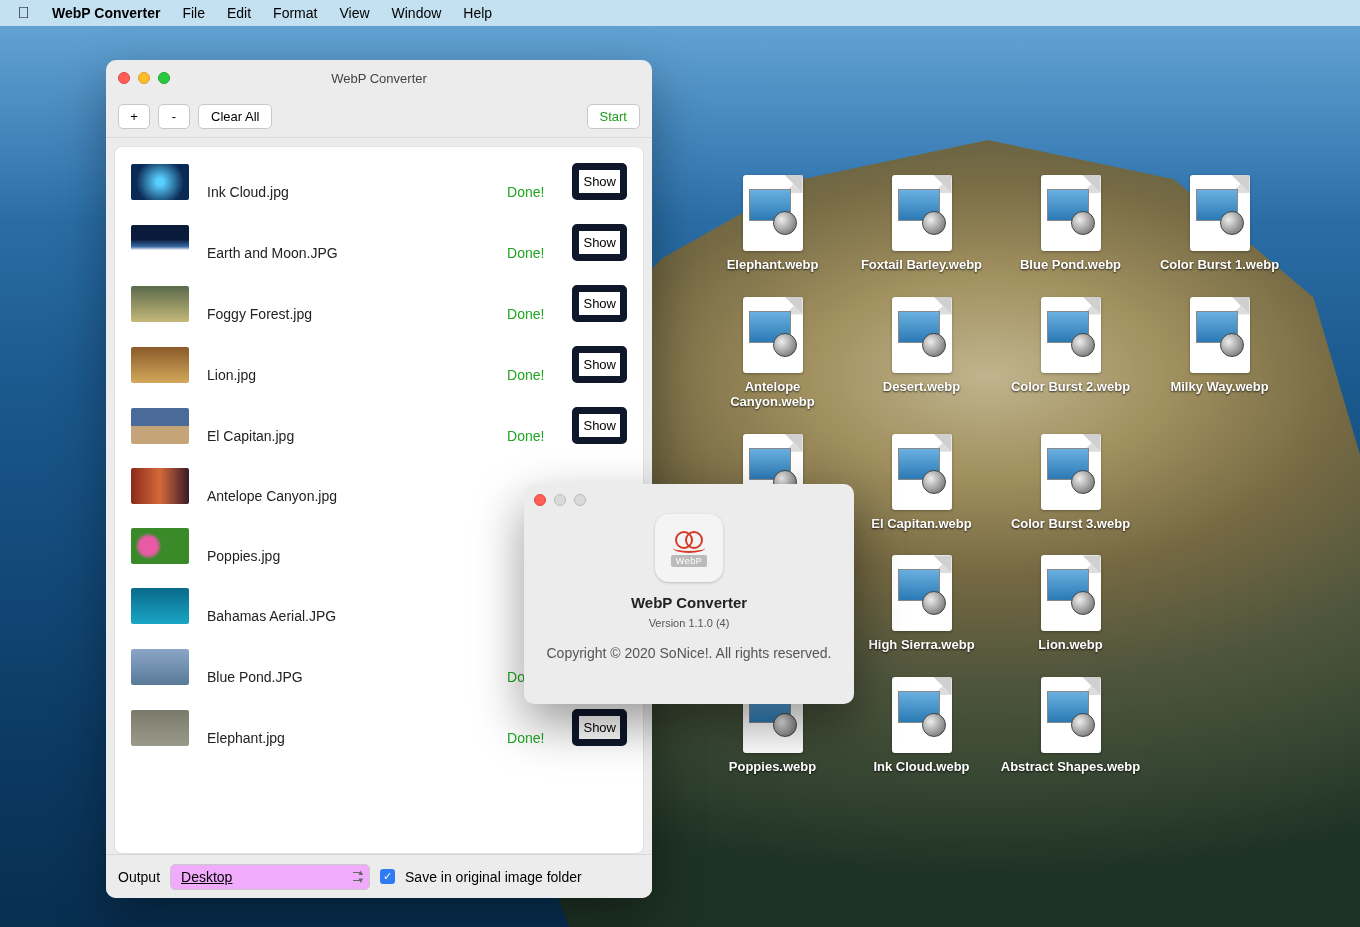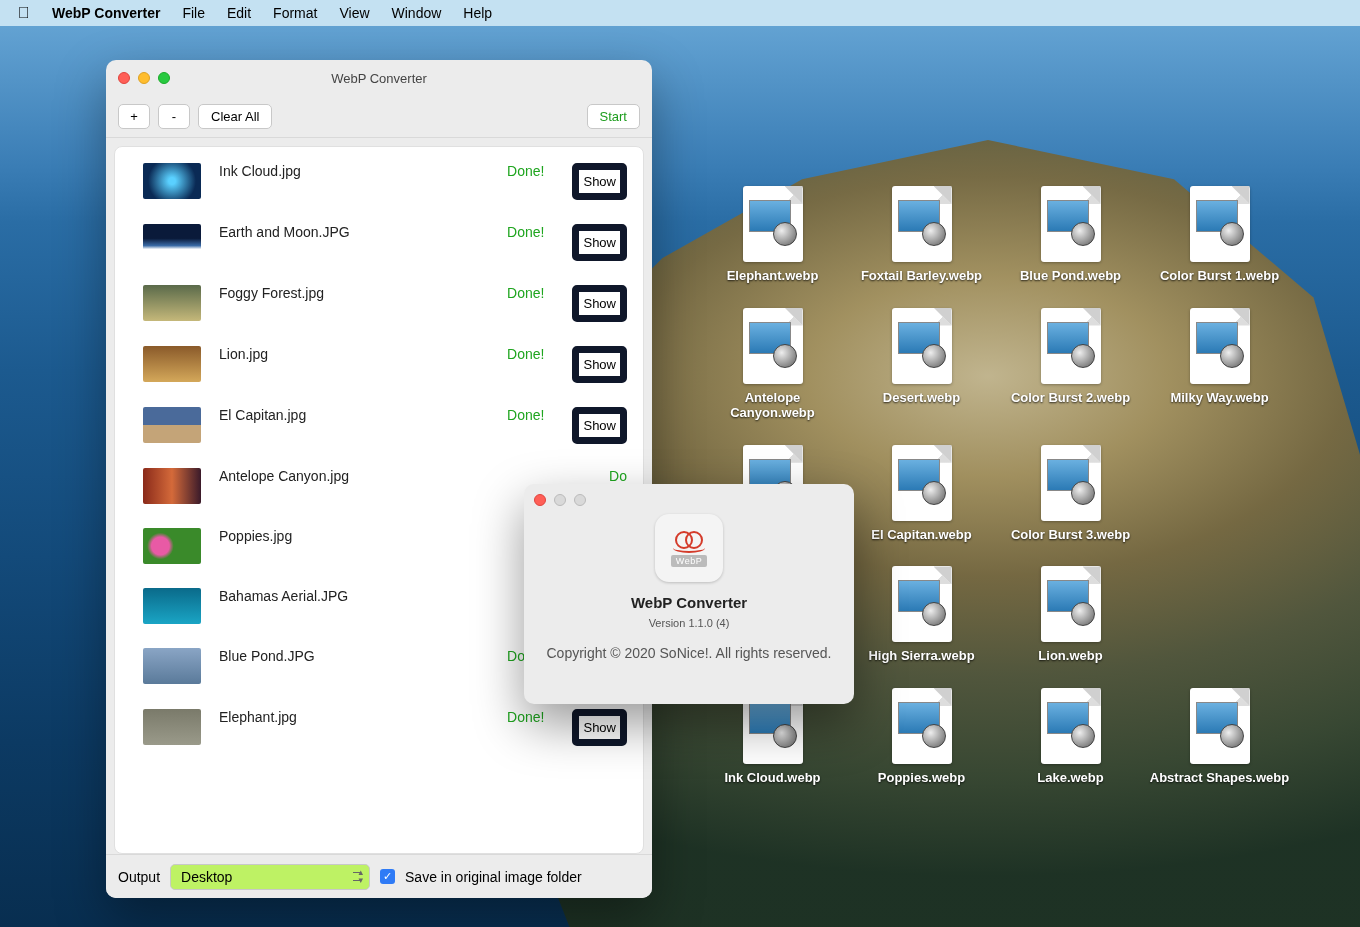--- a/index.html
+++ b/index.html
@@ -20,21 +20,21 @@
 .menubar {
   position: absolute; top:0; left:0; right:0; height:26px;
   background:#c4e1f2; display:flex; align-items:center; gap:22px;
   padding:0 18px; font-size:14px; color:#000;
 }
 .menubar .apple { font-size:16px; }
 .menubar .appname { font-weight:700; }
 .menubar span { cursor:default; }
 
 
-.dicons { position:absolute; left:700px; top:186px; width:640px; display:grid; grid-template-columns: repeat(4, 145px); column-gap:4px; row-gap:24px; }
+.dicons { position:absolute; left:700px; top:175px; width:640px; display:grid; grid-template-columns: repeat(4, 145px); column-gap:4px; row-gap:24px; }
 .dicon { display:flex; flex-direction:column; align-items:center; width:145px; }
 .filepage {
   width:60px; height:76px; background:#fff; border-radius:3px; position:relative;
   box-shadow:0 1px 3px rgba(0,0,0,.3);
 }
 .filepage::before { content:""; position:absolute; top:0; right:0; width:18px; height:18px; background:linear-gradient(135deg,#fff 48%,#ddd 50%,#ddd 100%); clip-path: polygon(0 0, 100% 100%, 0 100%); }
 .filepage::after { content:""; position:absolute; top:0; right:0; width:18px; height:18px; background:#d0d0d0; clip-path: polygon(100% 0, 100% 100%, 0 0); }
 .filepage .thumb { position:absolute; left:6px; top:14px; width:42px; height:32px; background:linear-gradient(#6ab0e0,#2b7ab5); border:1px solid #888; }
 .filepage .lens { position:absolute; left:30px; top:36px; width:24px; height:24px; border-radius:50%; background:radial-gradient(circle at 35% 35%, #eee, #888 70%, #555 100%); border:1px solid #444; }
 .dlabel { margin-top:6px; color:#fff; font-size:13px; font-weight:600; text-align:center; text-shadow:0 1px 2px rgba(0,0,0,.8); line-height:1.2; max-width:140px; }
@@ -52,29 +52,29 @@
 .tl.yel{background:#ffbd2e;border:.5px solid #dea123;}
 .tl.grn{background:#28c940;border:.5px solid #1aab29;}
 .titletext { position:absolute; left:0; right:0; text-align:center; font-size:13px; color:#444; }
 .toolbar { height:42px; display:flex; align-items:center; padding:0 12px; gap:8px; border-bottom:1px solid #d9d9d9; }
 .btn { background:#fff; border:1px solid #c8c8c8; border-radius:5px; font-size:13px; padding:4px 12px; cursor:default;text-align:right; }
 .btn.sq{width:32px;text-align:center;padding:4px 0;}
 .btn.start{color:#1d9d1d;font-weight:500;}
 .toolbar .spacer{flex:1;}
 .listwrap { flex:1; padding:8px 8px 0 8px; overflow:hidden; }
 .list { background:#fff; border:1px solid #e0e0e0; border-radius:8px; height:100%; overflow-y:auto; padding:4px 0; }
-.row { display:flex; align-items:flex-start; padding:12px 16px; gap:18px;margin-left:12px; }
+.row { display:flex; align-items:flex-end; padding:12px 16px; gap:18px; }
 .row .thumb2 { width:58px; height:36px; border-radius:2px; flex-shrink:0; }
 .row .fname { font-size:14px; color:#222; flex:0 0 auto; }
 .row .gap { flex:1; }
 .row .status { color:#1fa51f; font-size:14px; font-weight:500; }
 .row .showbtn { background:#fff; border:7px solid #0f172a; border-radius:5px; font-size:13px; padding:4px 4px; margin-left:10px; }
 .row .showbtn.sel { background:#d8d8d8; }
 .footer { height:44px; display:flex; align-items:center; padding:0 12px; gap:10px; border-top:1px solid #d9d9d9; background:#ececec; font-size:14px; }
-.dropdown { background:#bef264; border:1px solid #c8c8c8; border-radius:5px; padding:4px 25px 4px 10px; font-size:14px; position:relative; min-width:200px; }
+.dropdown { background:#f0abfc; border:1px solid #c8c8c8; border-radius:5px; padding:4px 25px 4px 10px; font-size:14px; position:relative; min-width:200px;text-decoration:underline; }
 .dropdown::after{content:"";position:absolute;right:8px;top:5px;width:8px;height:14px;background:
   linear-gradient(#666,#666) center 2px/8px 1px no-repeat,
   linear-gradient(#666,#666) center 10px/8px 1px no-repeat;
 }
 .dropdown .chev{position:absolute;right:6px;top:3px;font-size:9px;color:#666;line-height:8px;}
 .chk { width:15px; height:15px; border-radius:3px; background:#2f7bf6; display:inline-flex; align-items:center; justify-content:center; color:#fff; font-size:11px; }
 
 
 .about {
   position:absolute; left:524px; top:484px; width:330px; height:220px;
@@ -221,35 +221,28 @@
           <div class="lens"></div>
         </div>
         <div class="dlabel">Lion.webp</div>
       </div>
       <div class="dicon" style="visibility: hidden;"></div>
       <div class="dicon">
         <div class="filepage">
           <div class="thumb"></div>
           <div class="lens"></div>
         </div>
+        <div class="dlabel">Poppies.webp</div>
+      </div>
+      <div class="dicon">
+        <div class="filepage">
+          <div class="thumb"></div>
+          <div class="lens"></div>
+        </div>
         <div class="dlabel">Ink Cloud.webp</div>
-      </div>
-      <div class="dicon">
-        <div class="filepage">
-          <div class="thumb"></div>
-          <div class="lens"></div>
-        </div>
-        <div class="dlabel">Poppies.webp</div>
-      </div>
-      <div class="dicon">
-        <div class="filepage">
-          <div class="thumb"></div>
-          <div class="lens"></div>
-        </div>
-        <div class="dlabel">Lake.webp</div>
       </div>
       <div class="dicon">
         <div class="filepage">
           <div class="thumb"></div>
           <div class="lens"></div>
         </div>
         <div class="dlabel">Abstract Shapes.webp</div>
       </div>
     </div>
 

